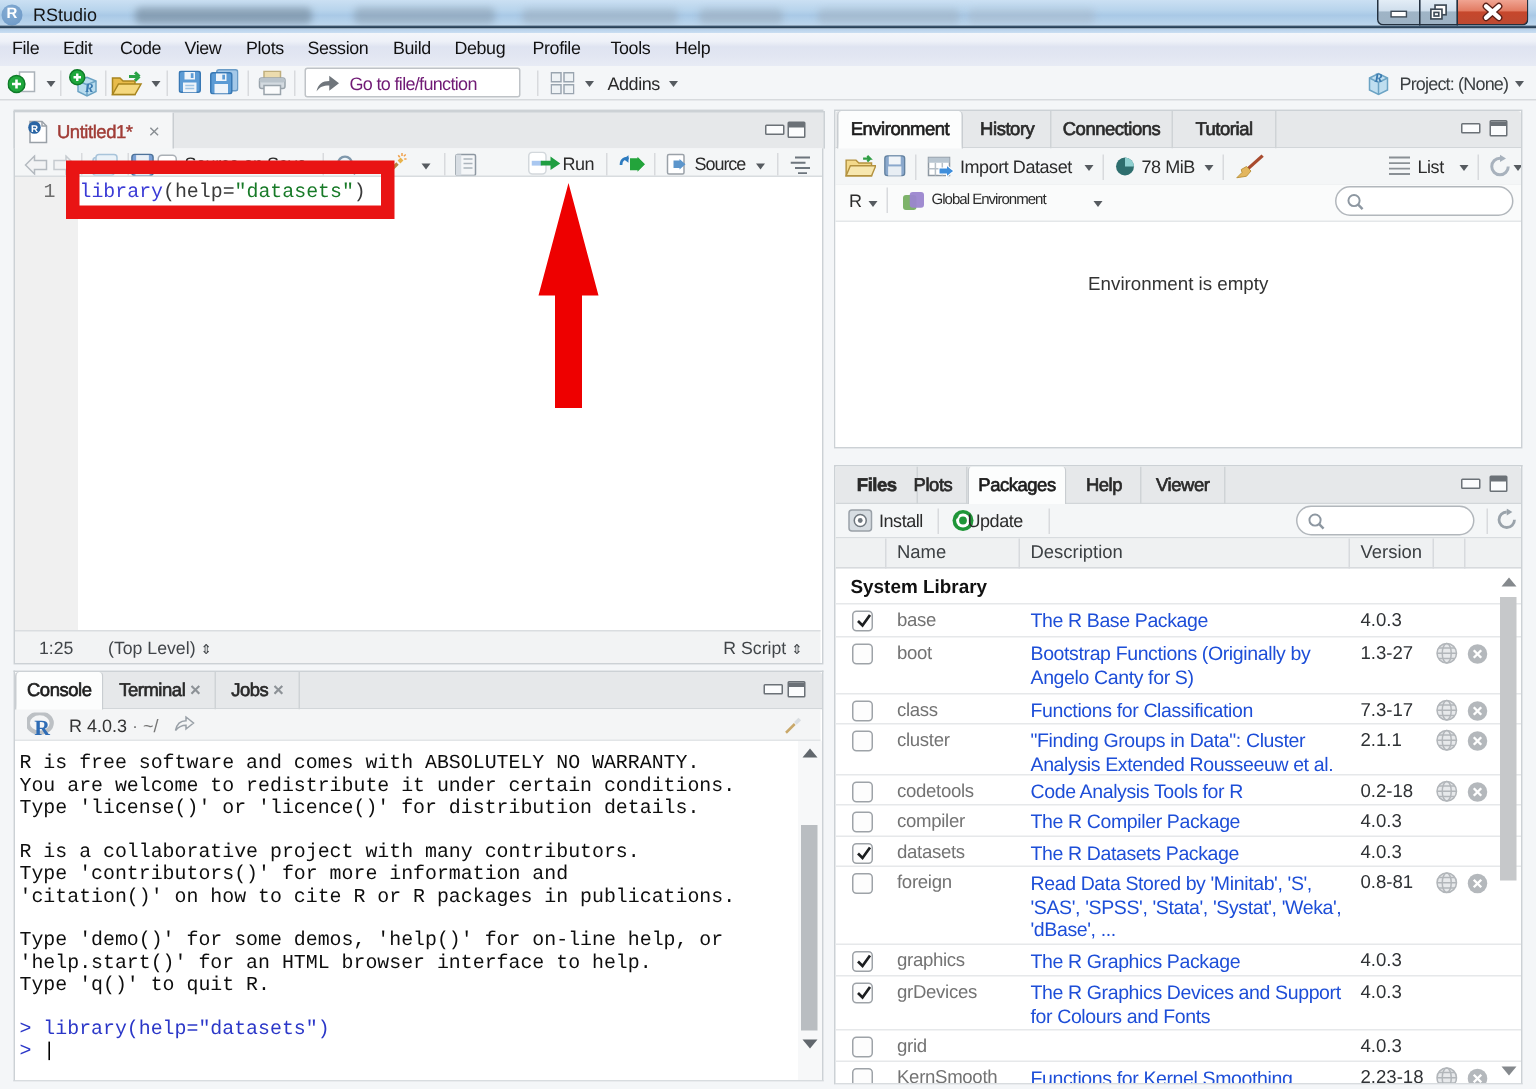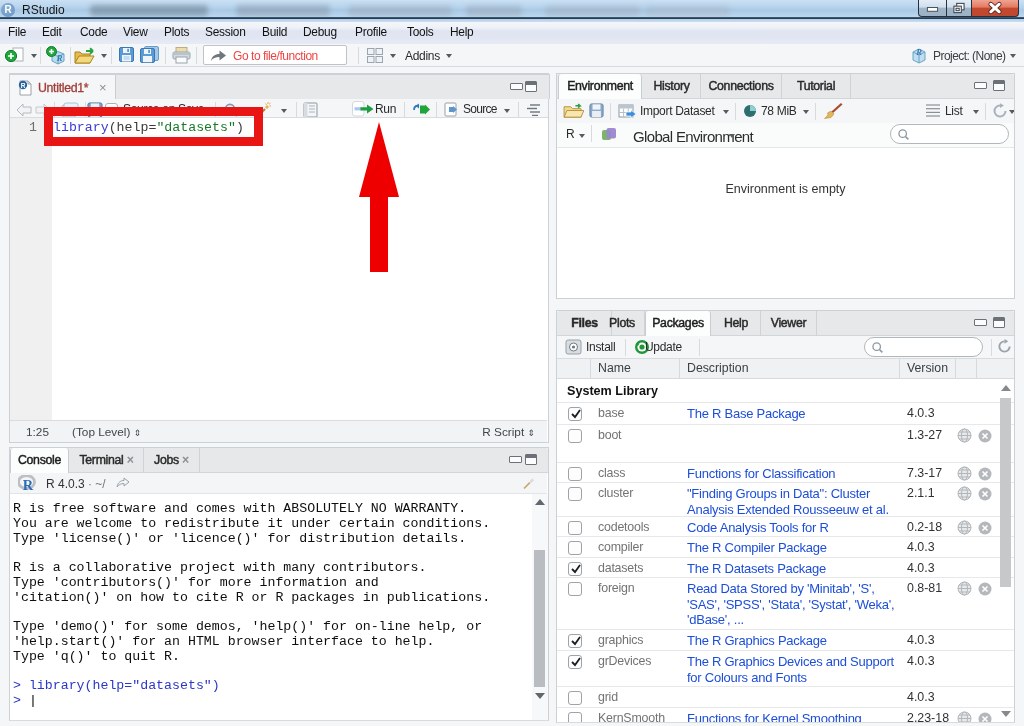--- a/index.html
+++ b/index.html
@@ -32,21 +32,21 @@
 #menubar { left:0; top:22px; width:1024px; height:22px;
   background:linear-gradient(180deg,#f4f6fa 0%,#eef1f8 25%,#dfe4f1 42%,#e2e6f2 70%,#e7ebf5 100%); }
 .menu-item { position:absolute; top:25px; font-size:11.9px; color:#111; letter-spacing:-0.25px; }
 
 
 #maintoolbar { left:0; top:44px; width:1024px; height:23px;
   background:#f4f6f8; border-bottom:1px solid #d7dadd; }
 .tsep { position:absolute; top:3px; width:1px; height:17px; background:#d8dadd; }
 #gotobox { left:203px; top:1px; width:144px; height:20px; background:#fff;
   border:1px solid #bfc3c7; border-radius:2px; }
-#gotobox span { position:absolute; left:29px; top:3px; font-size:12px; letter-spacing:-0.45px; color:#ef4444; }
+#gotobox span { position:absolute; left:29px; top:3px; font-size:12px; letter-spacing:-0.45px; color:#701a75; }
 .caret { position:absolute; width:0; height:0; border-left:3.5px solid transparent;
   border-right:3.5px solid transparent; border-top:4px solid #565b60; }
 .tabbar { position:absolute; left:0; top:0; width:100%; height:25px;
   background:#e6e8ea; border-bottom:1px solid #d2d6d9; border-radius:2px 2px 0 0; }
 .tab { position:absolute; top:0; height:25px; font-size:12.3px; letter-spacing:-0.3px;
   -webkit-text-stroke:0.45px; color:#1d1d1d; text-align:center; line-height:25px; }
 .tab.inactive { border-right:1px solid #cfd3d6; color:#2a2a2a; }
 .tab.active { background:#fcfdfd; border-right:1px solid #c9cdd1; border-left:1px solid #c9cdd1;
   height:26px; border-radius:3px 3px 0 0; }
 .minmax { position:absolute; top:8px; }
@@ -458,21 +458,21 @@
       <div class="caret" style="left:452px;top:11px;"></div>
     </div>
     <div id="env-row2">
       <span class="tbtext" style="left:9px;top:4px;">R</span>
       <div class="caret" style="left:22px;top:11px;"></div>
       <div class="tsep" style="left:34px;top:2px;"></div>
       <svg class="abs" style="left:44px;top:4px;" width="16" height="15" viewBox="0 0 16 15">
           <rect x="1" y="3" width="9" height="10" rx="2" fill="#7db36a"></rect>
           <rect x="5.5" y="1" width="9.5" height="10.5" rx="2" fill="#9b86cf" fill-opacity="0.95"></rect>
         </svg>
-      <span class="tbtext" style="left:64px;top:5px;font-size:15px;letter-spacing:-0.65px;margin-left:12px;">Global Environment</span>
+      <span class="tbtext" style="left:64px;top:5px;font-size:10px;letter-spacing:-0.65px;">Global Environment</span>
       <div class="caret" style="left:172px;top:11px;"></div>
       <div class="searchbox" style="left:333px;top:1px;width:119px;"></div>
       <svg class="abs" style="left:340px;top:5px;" width="13" height="13" viewBox="0 0 16 16">
           <circle cx="7" cy="7" r="4.6" fill="#fff" stroke="#8d97a1" stroke-width="1.6"></circle>
           <path d="M10.4 10.4 L14 14" stroke="#8d97a1" stroke-width="2"></path>
         </svg>
     </div>
     <div id="env-content">
       <div class="abs" style="left:0;top:34px;width:457px;text-align:center;font-size:12.5px;color:#333;">Environment is empty</div>
     </div>
@@ -535,20 +535,21 @@
               <path d="M2 6 L5 9 L10 2" fill="none" stroke="#1c1e20" stroke-width="1.8"></path>
             </svg>
           </span>
           <span class="nm">base</span>
           <span class="ds">The R Base Package</span>
           <span class="vr">4.0.3</span>
         </div>
         <div class="pkrow" style="height:37.5px;">
           <span class="cb"></span>
           <span class="nm">boot</span>
+          <span class="ds">Bootstrap Functions (Originally by<br>Angelo Canty for S)</span>
           <span class="vr">1.3-27</span>
           <svg width="15" height="15" viewBox="0 0 15 15" style="position:absolute;left:400px;top:3px;">
             <circle cx="7.5" cy="7.5" r="6.5" fill="#e7e9eb" stroke="#b2b6ba"></circle>
             <g fill="none" stroke="#b2b6ba">
               <ellipse cx="7.5" cy="7.5" rx="3" ry="6.5"></ellipse>
               <path d="M1 7.5 H14 M2 4 H13 M2 11 H13"></path>
             </g>
           </svg>
           <svg width="14" height="14" viewBox="0 0 14 14" style="position:absolute;left:421px;top:4px;">
             <circle cx="7" cy="7" r="6.5" fill="#b4b8bc"></circle>

